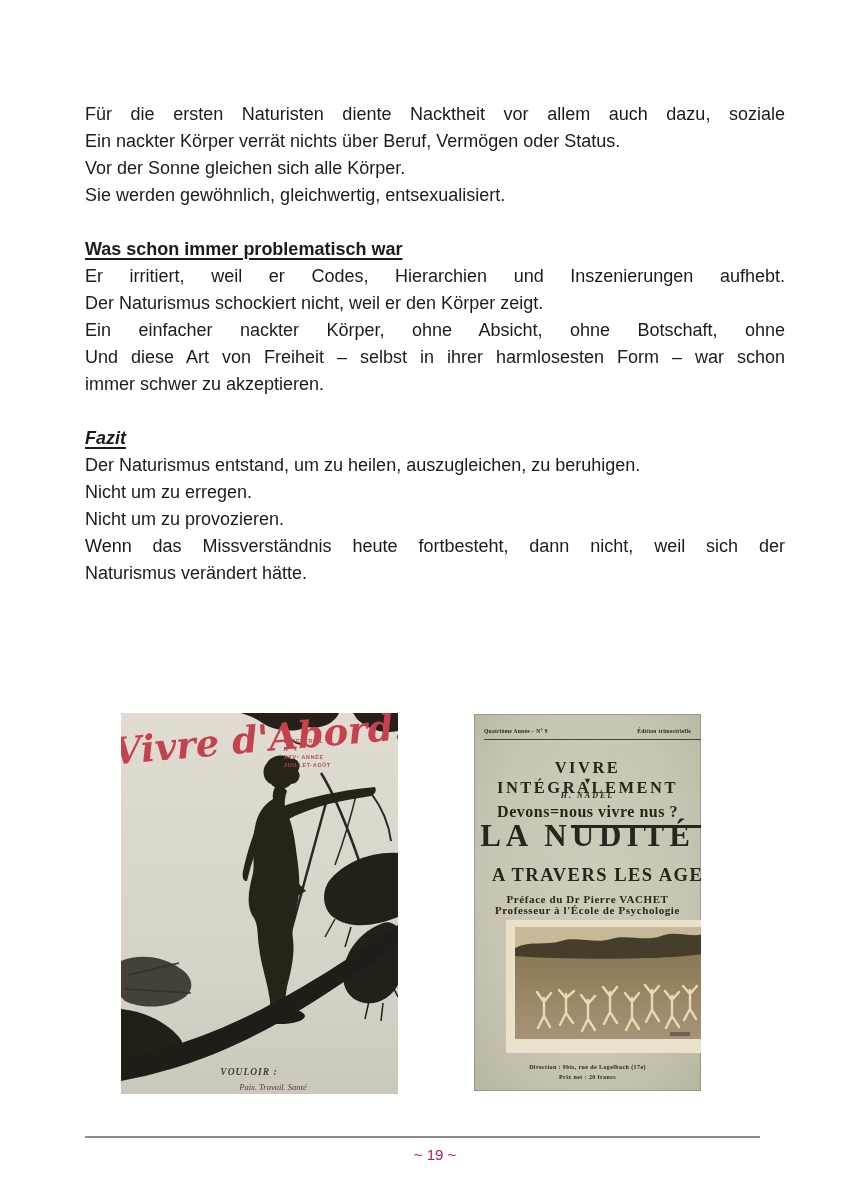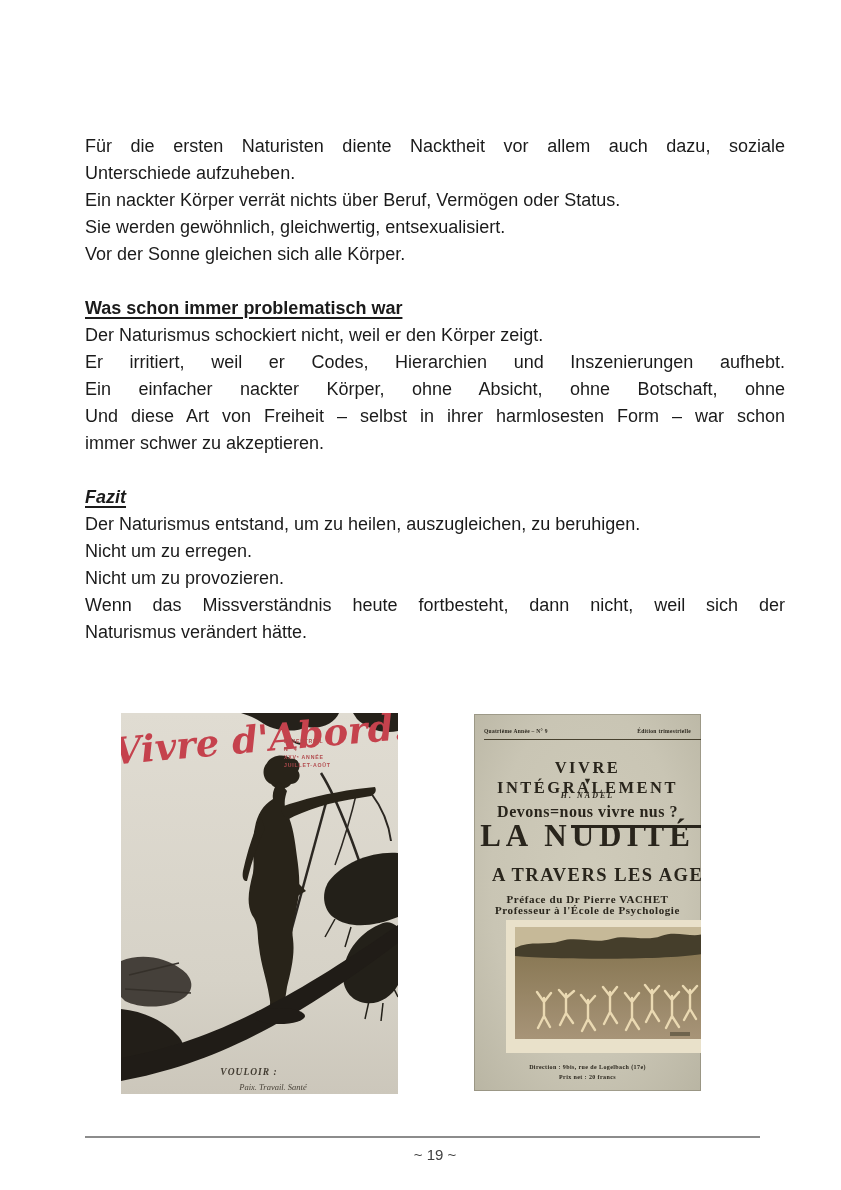--- a/index.html
+++ b/index.html
@@ -1,19 +1,19 @@
 <!DOCTYPE html>
 <html><head>
 <meta charset="utf-8">
 <style>
   html,body{margin:0;padding:0;background:#ffffff;}
   .page{position:relative;width:841px;height:1190px;background:#ffffff;overflow:hidden;
         font-family:"Liberation Sans",sans-serif;color:#1b1b1b;}
   
-  .content{position:absolute;left:85px;top:101px;width:700px;font-size:18px;line-height:27px;margin-top:32px;}
+  .content{position:absolute;left:85px;top:101px;width:700px;font-size:18px;line-height:27px;}
   .content p{margin:0;}
   .line{display:block;text-align:left;}
   .line.stretch{text-align:justify;text-align-last:justify;}
   .gap{height:27px;}
   h2{margin:0;font-size:18px;line-height:27px;font-weight:700;}
   h2 .u{text-decoration:underline;text-decoration-thickness:2px;text-underline-offset:3px;}
   h2.italic{font-style:italic;}
   
   .covers{position:absolute;left:0;top:713px;width:841px;height:382px;}
   figure{margin:0;}
@@ -32,43 +32,42 @@
   .cr-author{top:77px;font-size:8px;font-weight:700;letter-spacing:2px;font-style:italic;}
   .cr-question{top:89px;font-size:16px;font-weight:700;letter-spacing:.5px;}
   .cr-bar{position:absolute;top:111px;left:50%;margin-left:-17px;width:34px;height:3px;background:#29251c;}
   .cr-title-main{top:104px;font-size:31px;font-weight:700;letter-spacing:5px;}
   .cr-title-sub{top:151px;font-size:18.5px;font-weight:700;letter-spacing:1.5px;padding-left:16px;}
   .cr-preface{top:180px;font-size:11px;font-weight:700;line-height:11px;letter-spacing:.6px;}
   .cr-photo{position:absolute;top:206px;left:32px;}
   .cr-footer{top:348px;font-size:6px;font-weight:700;line-height:10px;letter-spacing:.4px;}
   
   .footer-rule{position:absolute;left:85px;top:1136px;width:675px;height:2px;background:#8c8c8c;}
-  .pagenum{position:absolute;left:85px;top:1146px;width:700px;text-align:center;font-size:15px;color:#404040;}
+  .pagenum{position:absolute;left:85px;top:1146px;width:700px;text-align:center;font-size:15px;color:#be185d;}
 </style>
 </head>
 <body>
 
 <div class="page">
 
   <main class="content">
 
     <section>
       <p class="line stretch">Für die ersten Naturisten diente Nacktheit vor allem auch dazu, soziale</p>
-      <p class="line">Unterschiede aufzuheben.</p>
       <p class="line">Ein nackter Körper verrät nichts über Beruf, Vermögen oder Status.</p>
+      <p class="line">Vor der Sonne gleichen sich alle Körper.</p>
       <p class="line">Sie werden gewöhnlich, gleichwertig, entsexualisiert.</p>
-      <p class="line">Vor der Sonne gleichen sich alle Körper.</p>
     </section>
 
     <div class="gap"></div>
 
     <section>
       <h2><span class="u">Was schon immer problematisch war</span></h2>
+      <p class="line stretch">Er irritiert, weil er Codes, Hierarchien und Inszenierungen aufhebt.</p>
       <p class="line">Der Naturismus schockiert nicht, weil er den Körper zeigt.</p>
-      <p class="line stretch">Er irritiert, weil er Codes, Hierarchien und Inszenierungen aufhebt.</p>
       <p class="line stretch">Ein einfacher nackter Körper, ohne Absicht, ohne Botschaft, ohne</p>
       <p class="line stretch">Und diese Art von Freiheit – selbst in ihrer harmlosesten Form – war schon</p>
       <p class="line">immer schwer zu akzeptieren.</p>
     </section>
 
     <div class="gap"></div>
 
     <section>
       <h2 class="italic"><span class="u">Fazit</span></h2>
       <p class="line">Der Naturismus entstand, um zu heilen, auszugleichen, zu beruhigen.</p>

